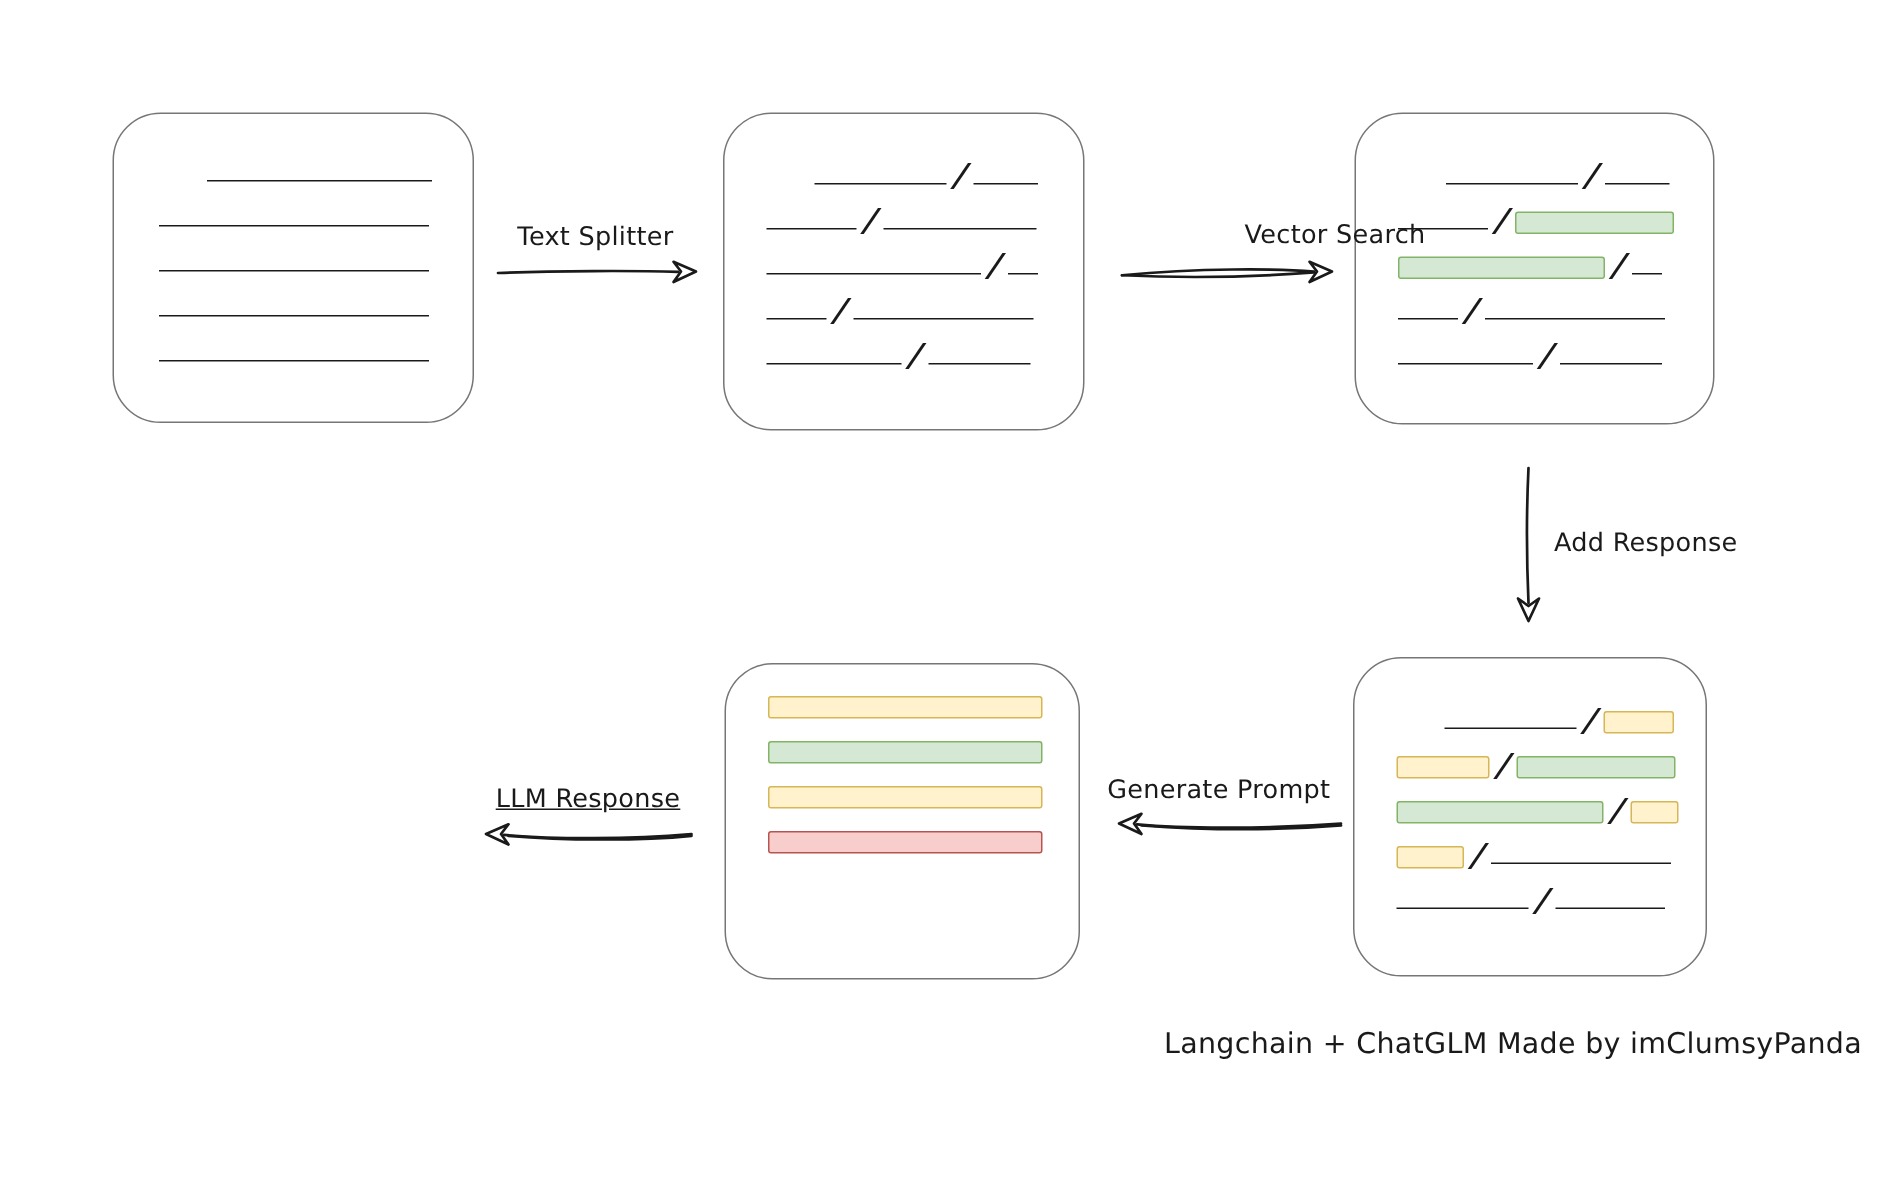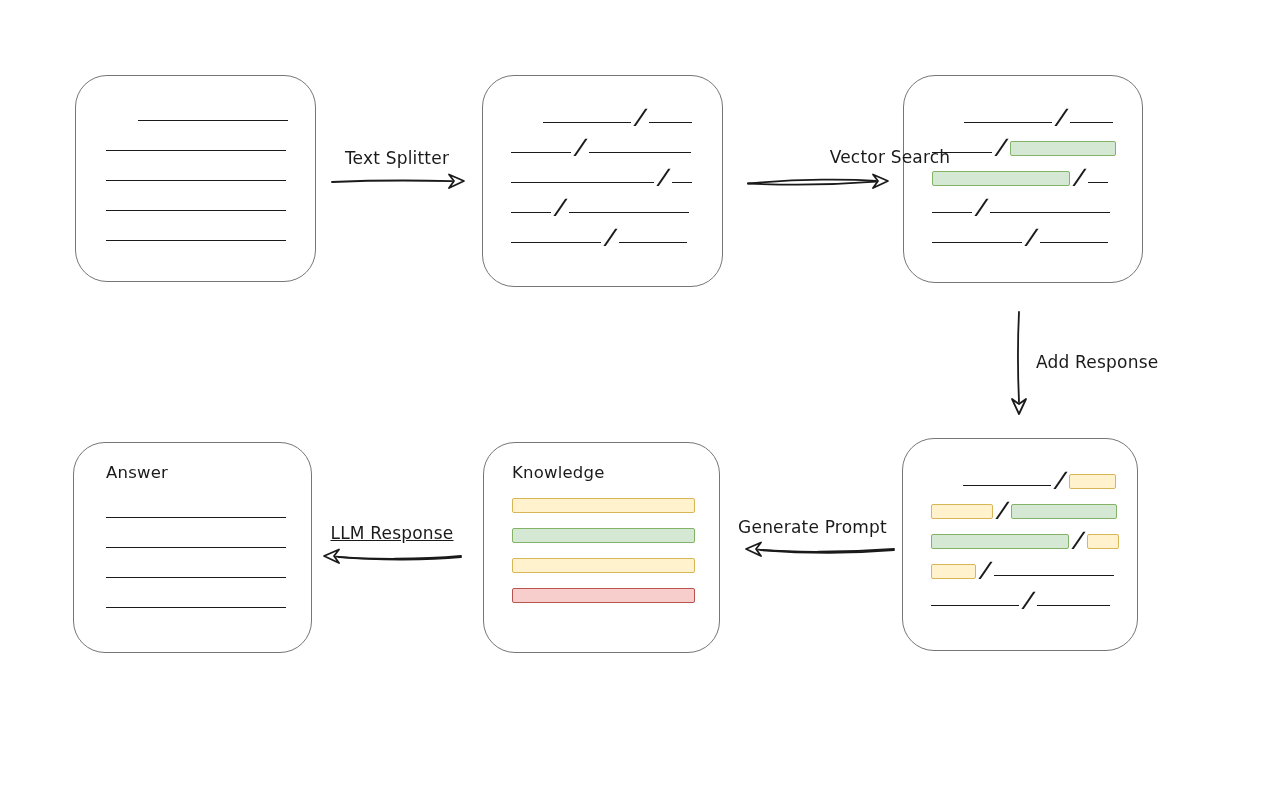--- a/index.html
+++ b/index.html
@@ -185,46 +185,23 @@
           <span class="seg-line" style="width: 120px;"></span>
         </div>
         <div class="row">
           <span class="seg-line" style="width: 90px;"></span>
           <span class="seg-slash">/</span>
           <span class="seg-line" style="width: 68px;"></span>
         </div>
       </div>
   </div>
 
-  <div class="dbox dbox-answer">
-    <div class="box-content">
-        <div class="row label-row">
-          <div class="seg-label">Answer</div>
-        </div>
-        <div class="row" style="height: 8px;"></div>
-        <div class="row">
-          <span class="seg-line" style="width: 180px;"></span>
-        </div>
-        <div class="row">
-          <span class="seg-line" style="width: 180px;"></span>
-        </div>
-        <div class="row">
-          <span class="seg-line" style="width: 180px;"></span>
-        </div>
-        <div class="row">
-          <span class="seg-line" style="width: 180px;"></span>
-        </div>
-      </div>
-  </div>
 
   <div class="dbox dbox-prompt">
     <div class="box-content">
-        <div class="row label-row">
-          <div class="seg-label">Knowledge</div>
-        </div>
         <div class="row">
           <span class="seg-bar bar-yellow" style="width: 183px;"></span>
         </div>
         <div class="row">
           <span class="seg-bar bar-green" style="width: 183px;"></span>
         </div>
         <div class="row">
           <span class="seg-bar bar-yellow" style="width: 183px;"></span>
         </div>
         <div class="row">
@@ -289,14 +266,15 @@
       <path class="head" d="M339,549.5 L324,556 L339,563 L334,556 Z"></path>
     </g>
   </svg>
 
   <div class="arrow-label lbl-text-splitter">Text Splitter</div>
   <div class="arrow-label lbl-vector-search">Vector Search</div>
   <div class="arrow-label lbl-add-context">Add Response</div>
   <div class="arrow-label lbl-generate-prompt">Generate Prompt</div>
   <div class="arrow-label lbl-llm-response">LLM Response</div>
 
+  <div class="caption">Langchain + ChatGLM Made by imClumsyPanda</div>
 
 </div>
 
 </body></html>

